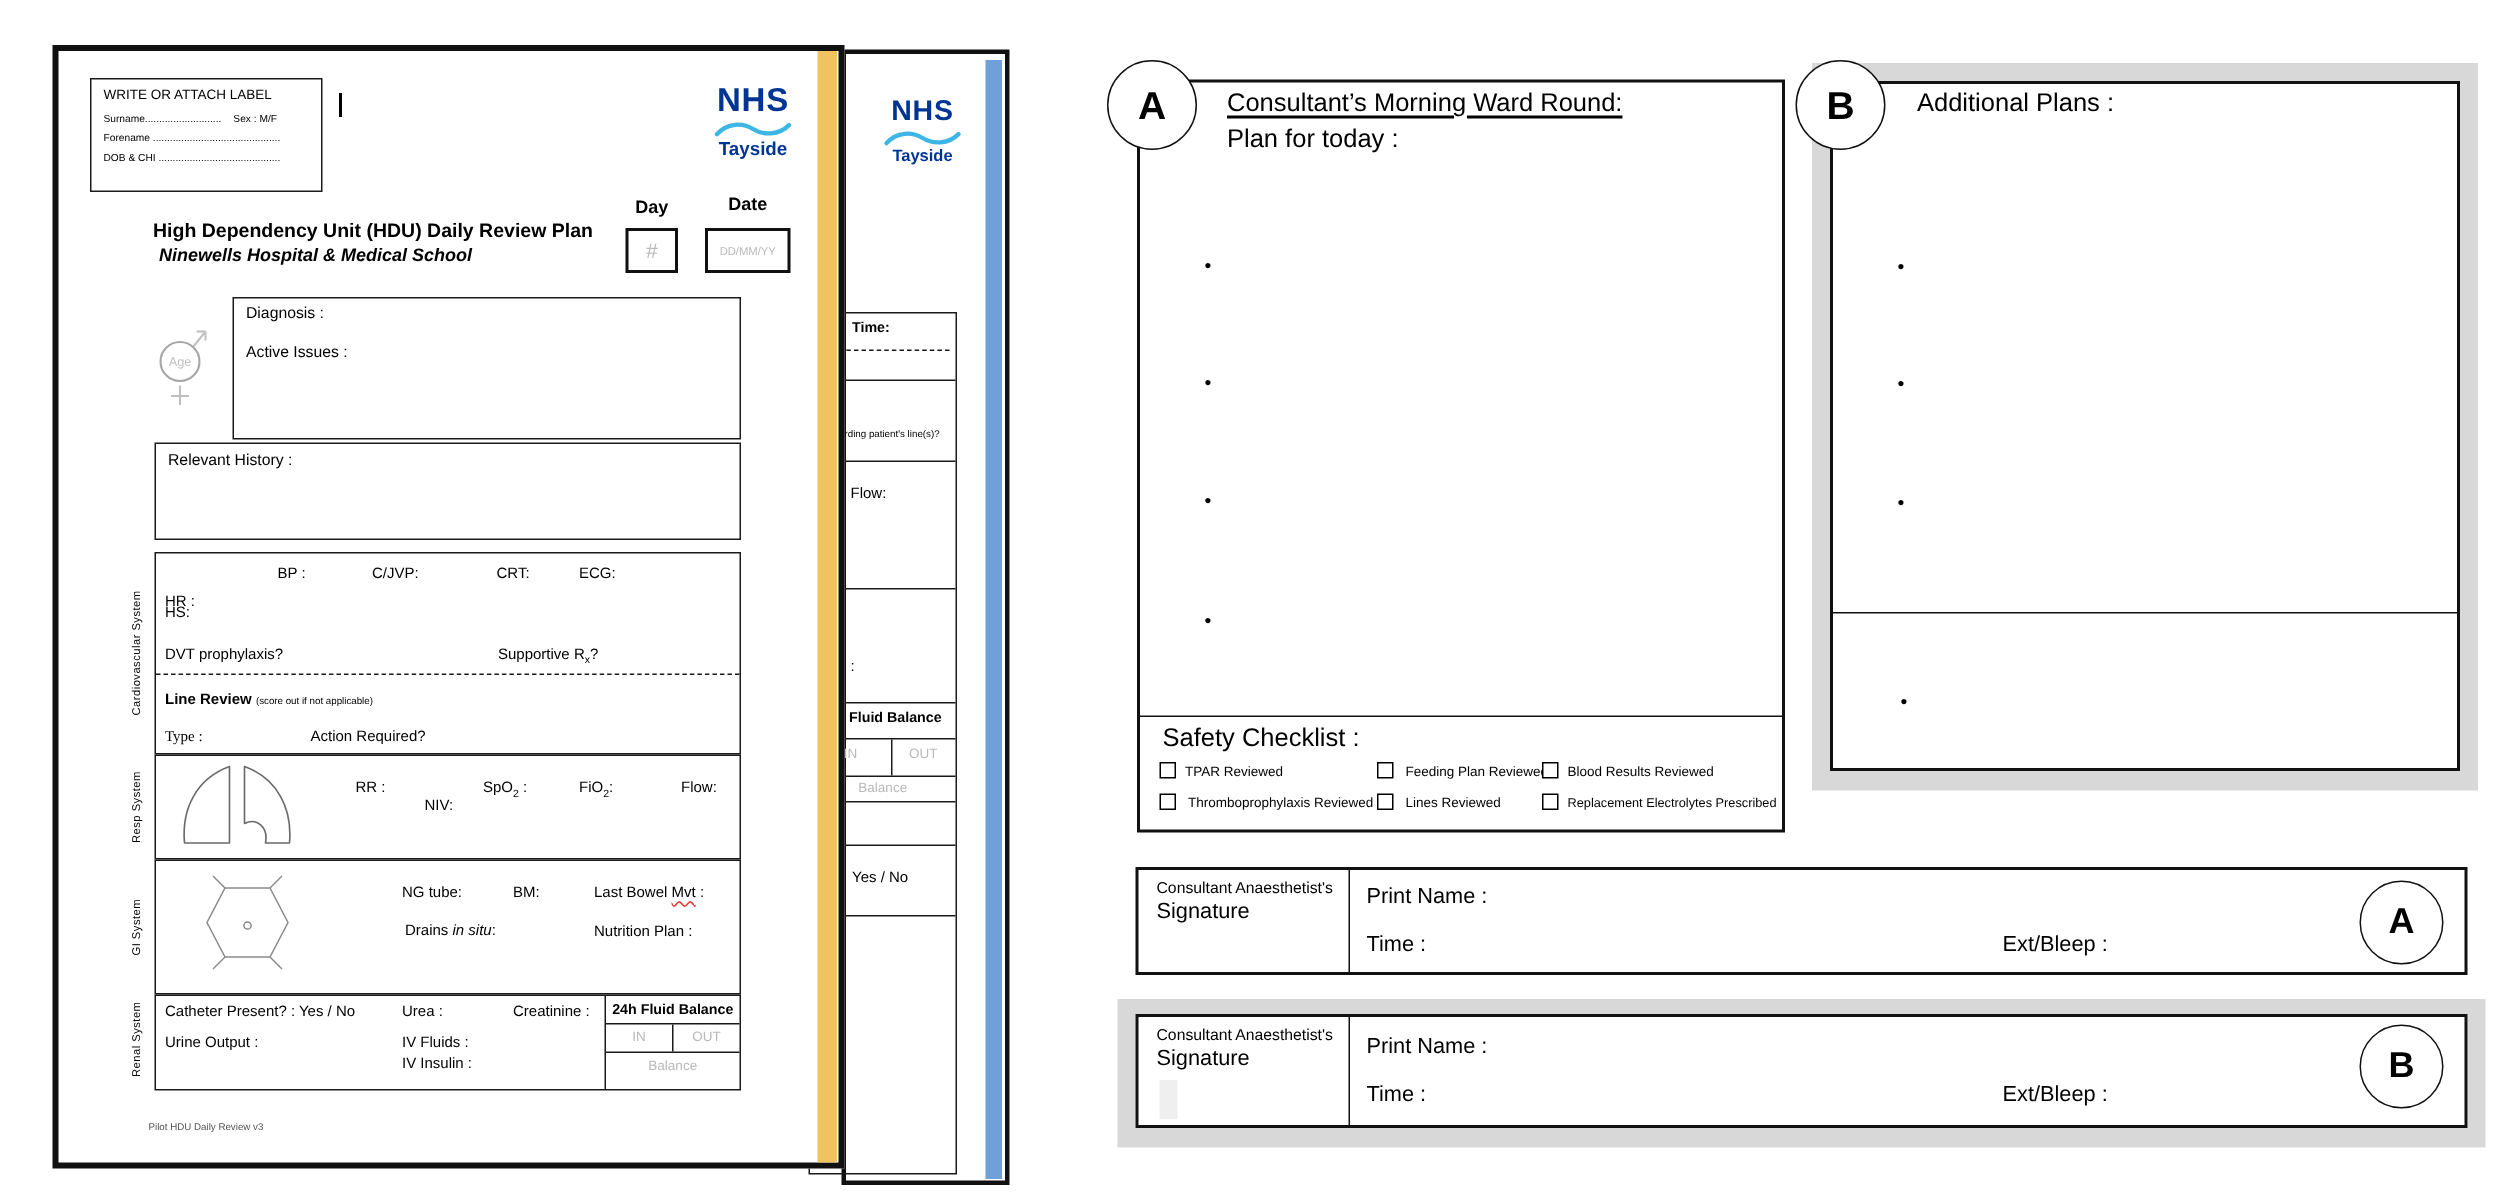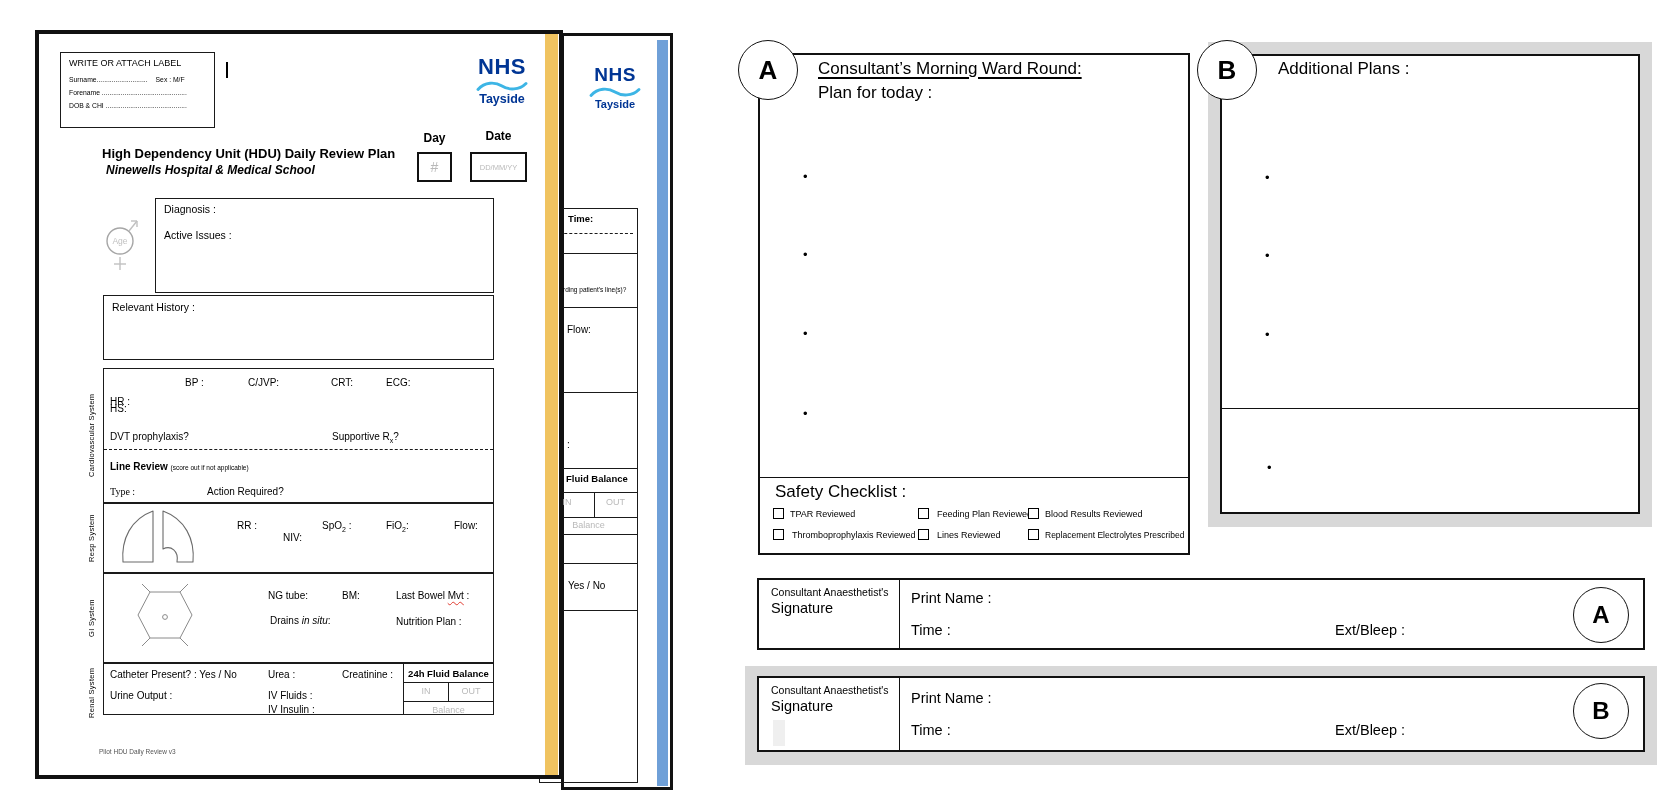--- a/index.html
+++ b/index.html
@@ -185,21 +185,21 @@
       <div class="abs lbl nowrap" style="left:238px;top:16px;">BM:</div>
       <div class="abs lbl nowrap" style="left:292px;top:16px;">
         <span>Last Bowel </span><span class="wavy">Mvt</span><span> :</span>
       </div>
       <div class="abs lbl nowrap" style="left:166px;top:41px;">
         <span>Drains </span><i>in situ</i><span>:</span>
       </div>
       <div class="abs lbl nowrap" style="left:292px;top:42px;">Nutrition Plan :</div>
     </div>
 
-    <div class="abs bdr" style="left:64px;top:629px;width:391px;height:52px;">
+    <div class="abs bdr" style="left:64px;top:629px;width:391px;height:64px;">
       <div class="abs lbl nowrap" style="left:6px;top:5px;">Catheter Present? : Yes / No</div>
       <div class="abs lbl nowrap" style="left:164px;top:5px;">Urea :</div>
       <div class="abs lbl nowrap" style="left:238px;top:5px;">Creatinine :</div>
       <div class="abs lbl nowrap" style="left:6px;top:26px;">Urine Output :</div>
       <div class="abs lbl nowrap" style="left:164px;top:26px;">IV Fluids  :</div>
       <div class="abs lbl nowrap" style="left:164px;top:40px;">IV Insulin :</div>
 
       <div class="abs" style="right:0;top:0;bottom:0;width:89px;border-left:1.5px solid #1a1a1a;">
         <div style="height:19px;line-height:19px;text-align:center;font-size:9.5px;font-weight:600;border-bottom:1.3px solid #1a1a1a;box-sizing:border-box;">24h Fluid Balance</div>
         <div style="height:19px;display:flex;border-bottom:1.3px solid #1a1a1a;box-sizing:border-box;">

